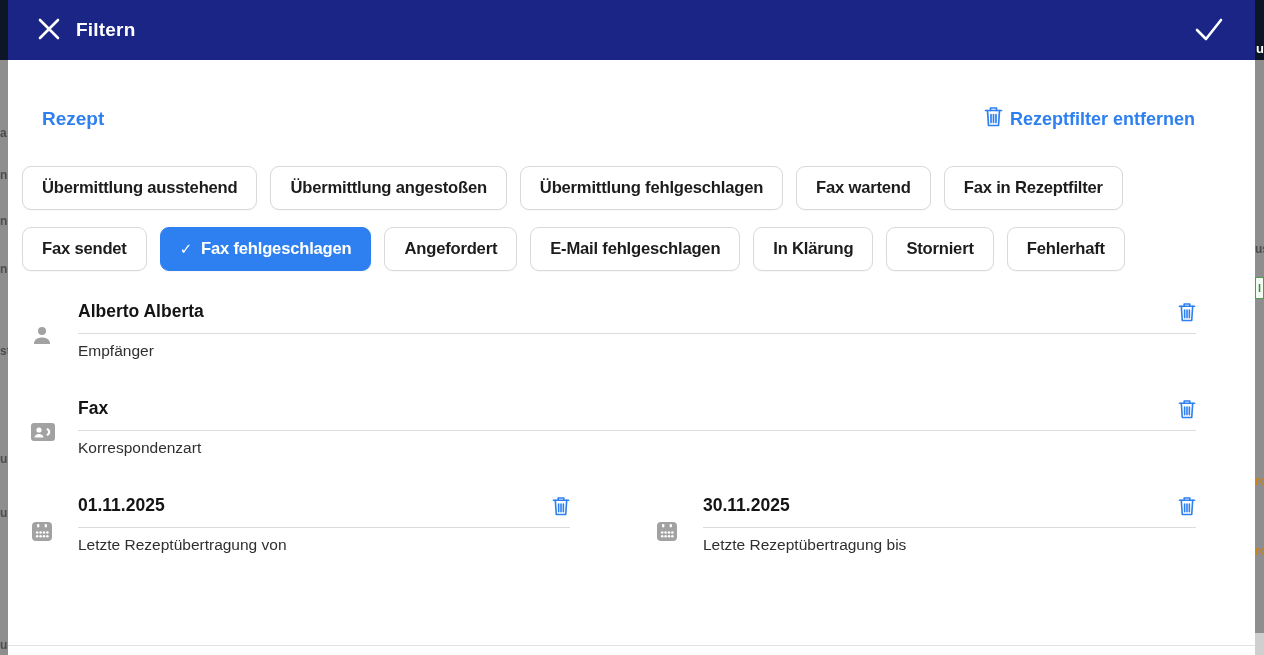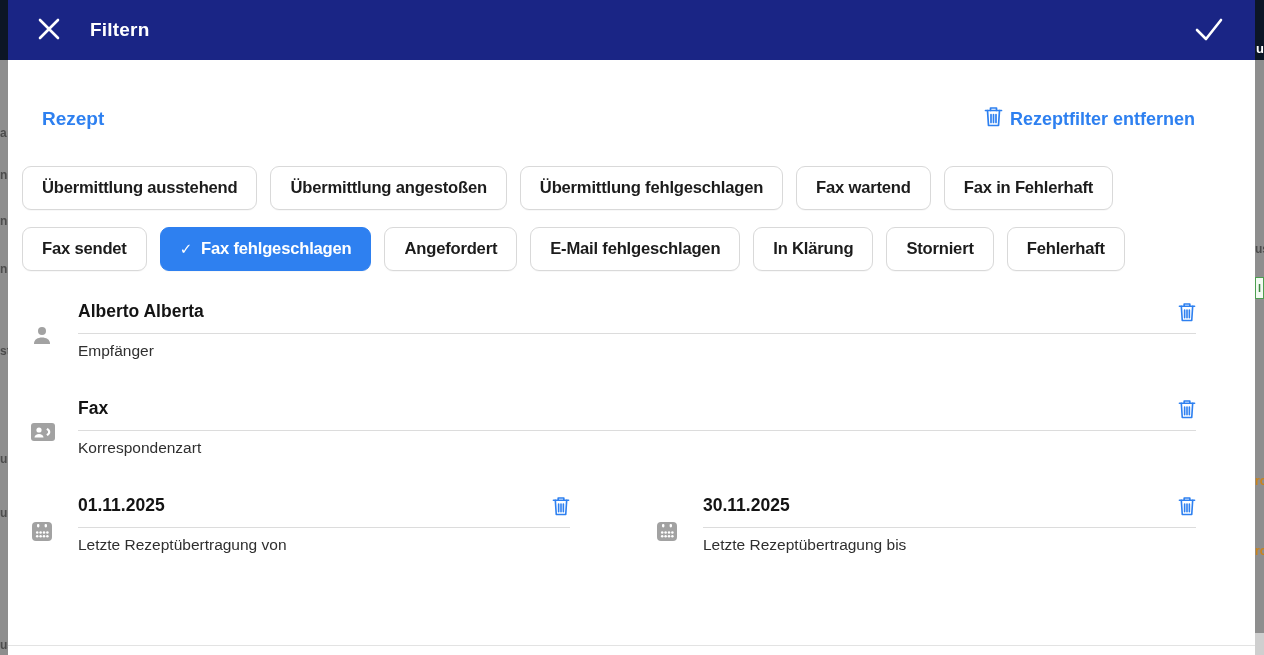--- a/index.html
+++ b/index.html
@@ -26,21 +26,21 @@
   .edge-box-green{position:absolute;left:0;width:9px;height:22px;background:#f2fbf2;
     border:1px solid #4c9e4f;color:#3c8b40;font-size:11px;font-weight:700;line-height:20px;padding-left:2px;}
   .edge-frag-orange{color:#c8831e;}
   .edge-bottom-light{position:absolute;bottom:0;left:0;right:0;height:22px;background:#cfcfcf;}
   
   .modal{position:absolute;top:0;left:8px;right:9px;bottom:0;background:#fff;z-index:2;}
   .modal-header{height:60px;background:var(--header-bg);display:flex;align-items:center;
     padding:0 26px;color:#fff;}
   .icon-btn{background:none;border:none;cursor:pointer;display:flex;align-items:center;
     justify-content:center;padding:0;}
-  .modal-title{font-size:19px;font-weight:700;margin-left:26px;letter-spacing:.2px;}
+  .modal-title{font-size:19px;font-weight:700;margin-left:12px;letter-spacing:.2px;}
   .header-spacer{flex:1;}
   
   .section-row{display:flex;align-items:center;justify-content:space-between;
     margin:46px 60px 0 34px;}
   .section-label{color:var(--accent);font-size:19px;font-weight:700;}
   .remove-btn{display:flex;align-items:center;gap:7px;background:none;border:none;cursor:pointer;
     color:var(--accent);font-size:18px;font-weight:700;font-family:inherit;}
   
   .chips{margin:34px 14px 0 14px;}
   .chip-row{display:flex;margin-bottom:17px;white-space:nowrap;}
@@ -140,21 +140,21 @@
         <button class="chip">
           <span>Übermittlung angestoßen</span>
         </button>
         <button class="chip">
           <span>Übermittlung fehlgeschlagen</span>
         </button>
         <button class="chip">
           <span>Fax wartend</span>
         </button>
         <button class="chip">
-          <span>Fax in Fehlerhaft</span>
+          <span>Fax in Rezeptfilter</span>
         </button>
       </div>
       <div class="chip-row">
         <button class="chip">
           <span>Fax sendet</span>
         </button>
         <button class="chip selected">
           <span class="chip-check">✓</span>
           <span>Fax fehlgeschlagen</span>
         </button>

